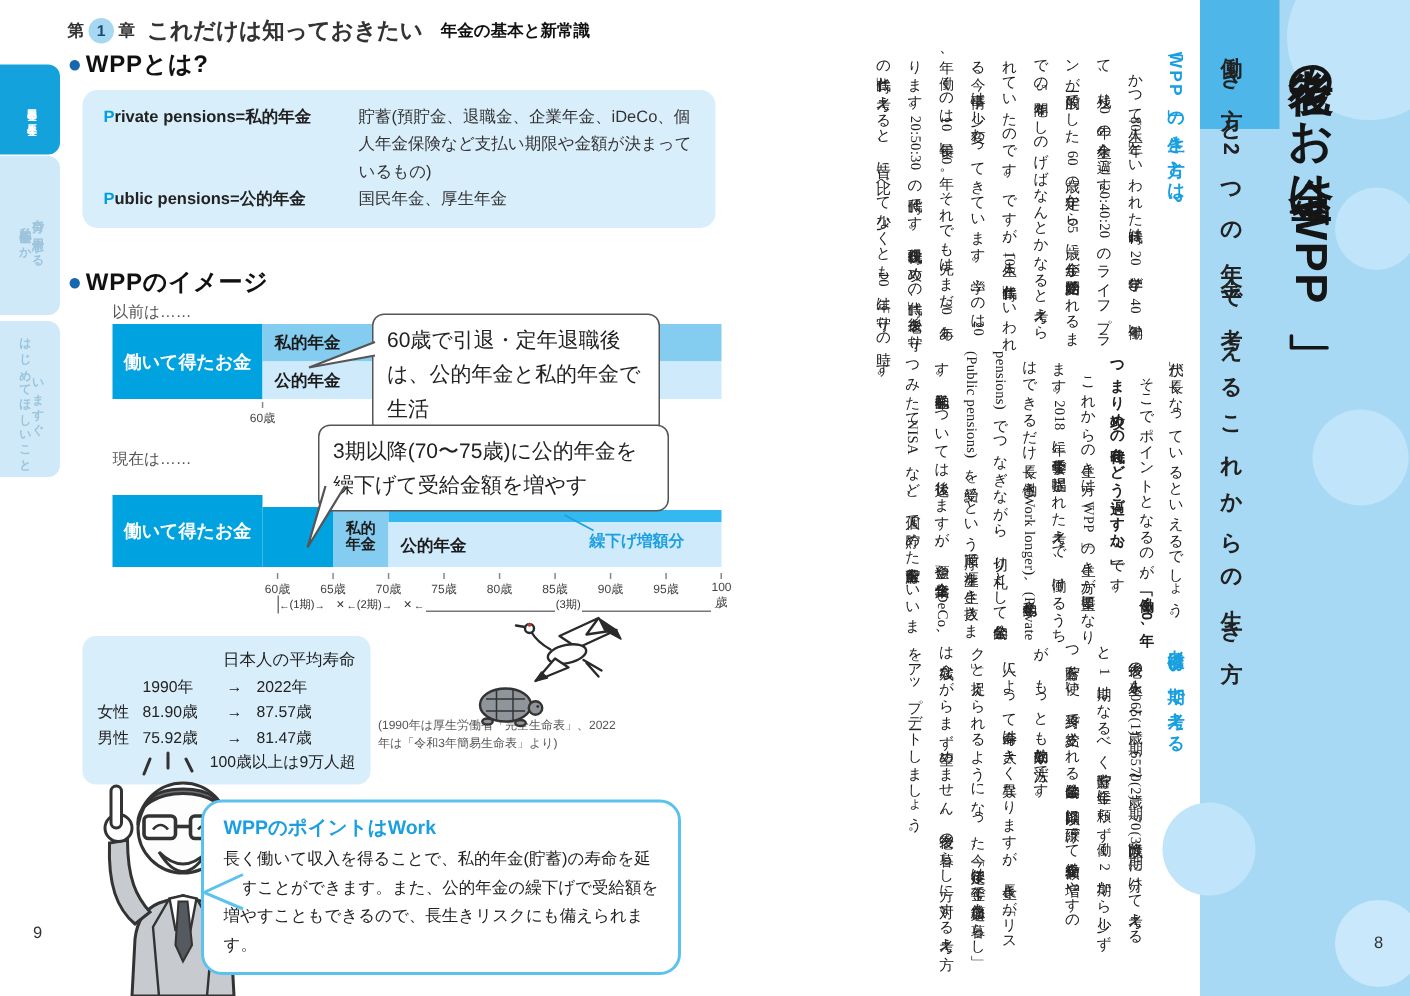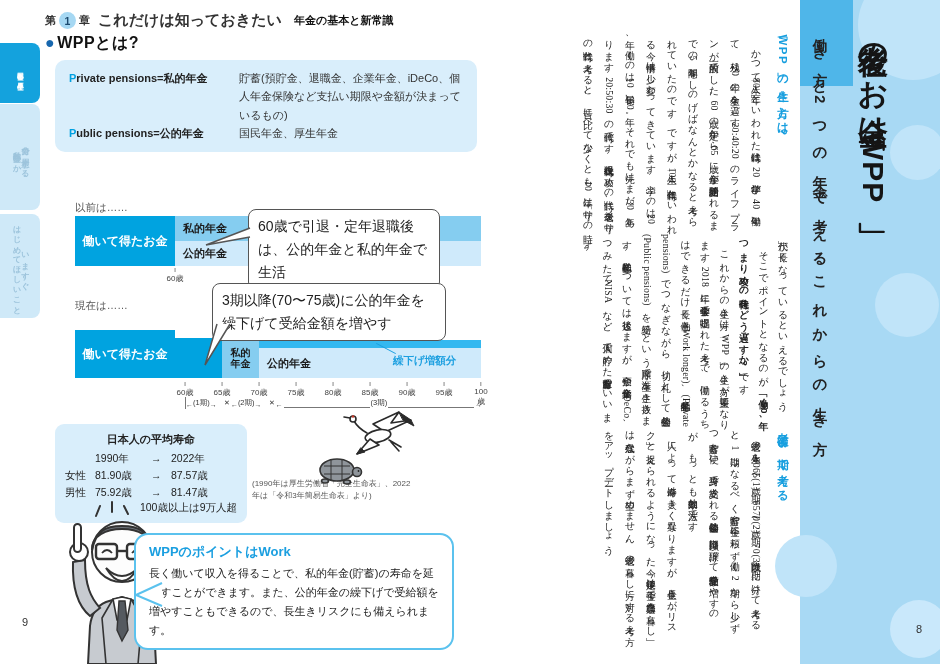--- a/index.html
+++ b/index.html
@@ -57,21 +57,21 @@
   #periods{left:185px;top:397px;width:296px;height:12px;display:flex;align-items:center;
        border-left:1px solid #777;}
   .pseg{display:flex;align-items:flex-end;font-size:7.5px;color:#333;white-space:nowrap;}
   .pline{flex:1;border-top:1px solid #777;margin:0 1px;min-width:3px;}
   .parrow{font-size:7px;color:#333;}
   .psep{font-size:7px;color:#333;margin:0 1px;}
 
   
   #life-box{left:55px;top:424px;width:192px;background:#d9eefb;border-radius:9px;
        padding:8px 10px;box-sizing:border-box;font-size:10.5px;color:#222;}
-  #life-box .lt-title{font-weight:bold;font-size:11px;text-align:center;margin-bottom:3px;}
+  #life-box .lt-title{font-weight:normal;font-size:11px;text-align:right;margin-bottom:3px;}
   .lt-row{display:grid;grid-template-columns:30px 56px 20px 56px;line-height:1.6;}
   .lt-row span{text-align:left;}
   .lt-footer{text-align:right;margin-top:1px;}
   #life-source{left:252px;top:478px;width:160px;font-size:8px;color:#555;line-height:1.5;}
 
   
   #point-box{left:134px;top:533px;width:320px;background:#fff;border:2px solid #5bc2ee;
        border-radius:14px;padding:8px 13px;box-sizing:border-box;z-index:5;}
   #point-box .pt-title{color:#1b9fe0;font-weight:bold;font-size:13px;margin-bottom:3px;}
   #point-box .pt-body{font-size:11px;line-height:1.72;color:#222;}
@@ -141,20 +141,23 @@
     <div class="wpp-row">
       <div class="wpp-term"><span class="wpp-initial">P</span><span>rivate pensions=私的年金</span></div>
       <div class="wpp-desc">貯蓄(預貯金、退職金、企業年金、iDeCo、個人年金保険など支払い期限や金額が決まっているもの)</div>
     </div>
     <div class="wpp-row">
       <div class="wpp-term"><span class="wpp-initial">P</span><span>ublic pensions=公的年金</span></div>
       <div class="wpp-desc">国民年金、厚生年金</div>
     </div>
   </div>
 
+  <div class="sec-head" style="top:178px;">
+    <span class="bullet">●</span><span>WPPのイメージ</span>
+  </div>
 
   <div class="d-label abs" style="left:75px;top:201px;">以前は……</div>
 
   <div id="diagram-before" class="abs">
     <div class="blockblue" style="left:0;top:0;width:100px;height:50px;">働いて得たお金</div>
     <div class="row-mid" style="left:100px;top:0;width:306px;height:25px;">私的年金</div>
     <div class="row-pale" style="left:100px;top:25px;width:306px;height:25px;">公的年金</div>
     <span class="tick" style="left:100px;top:52px;">60歳</span>
   </div>
 

